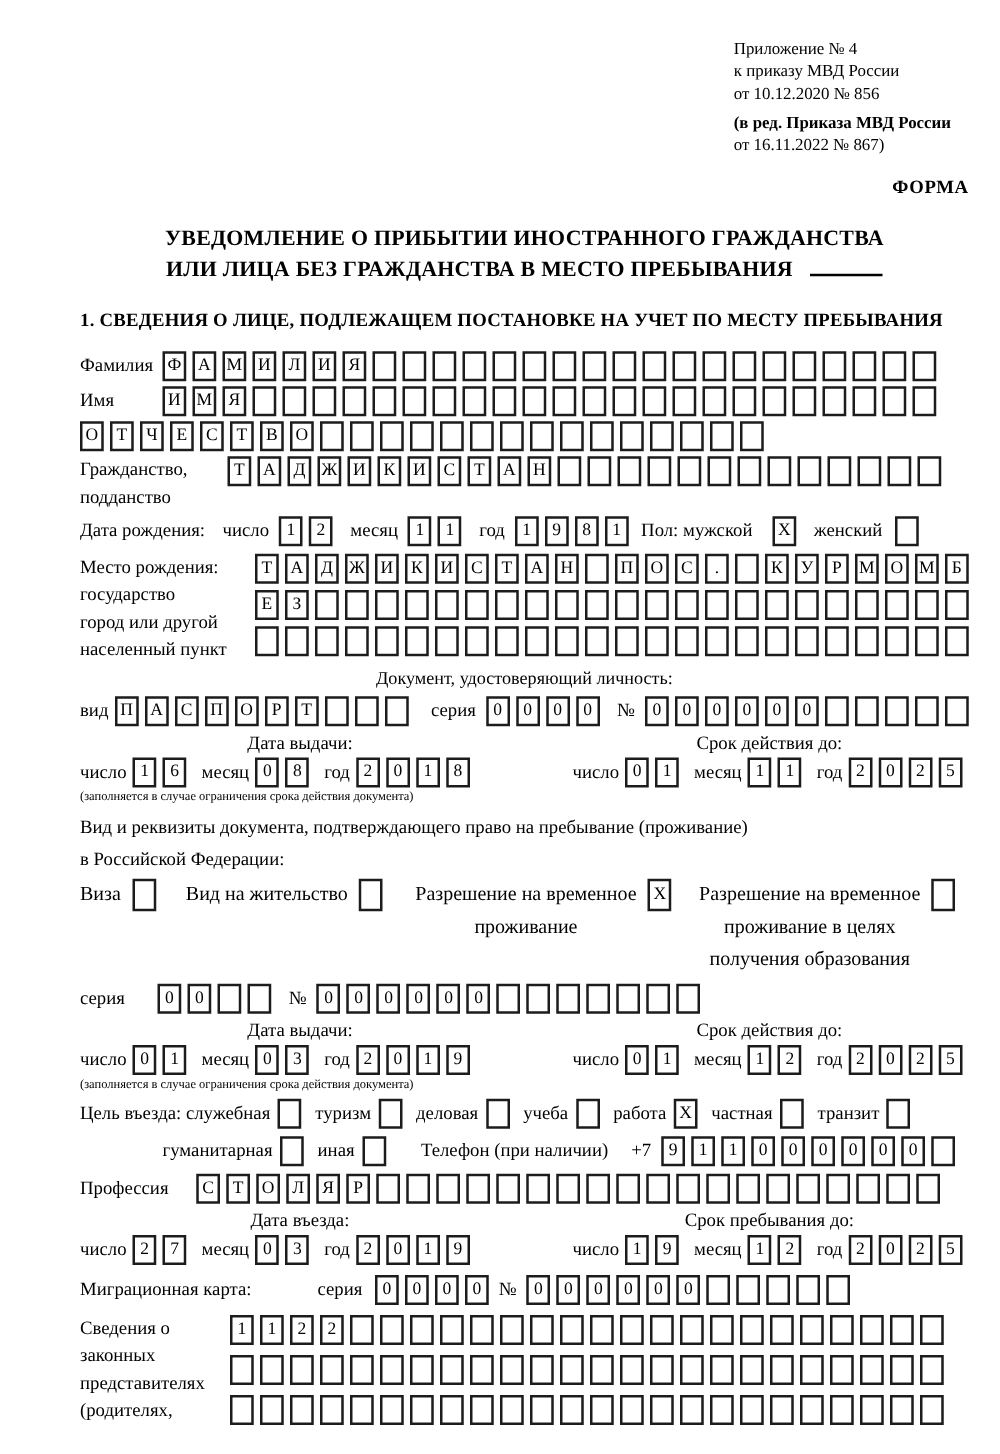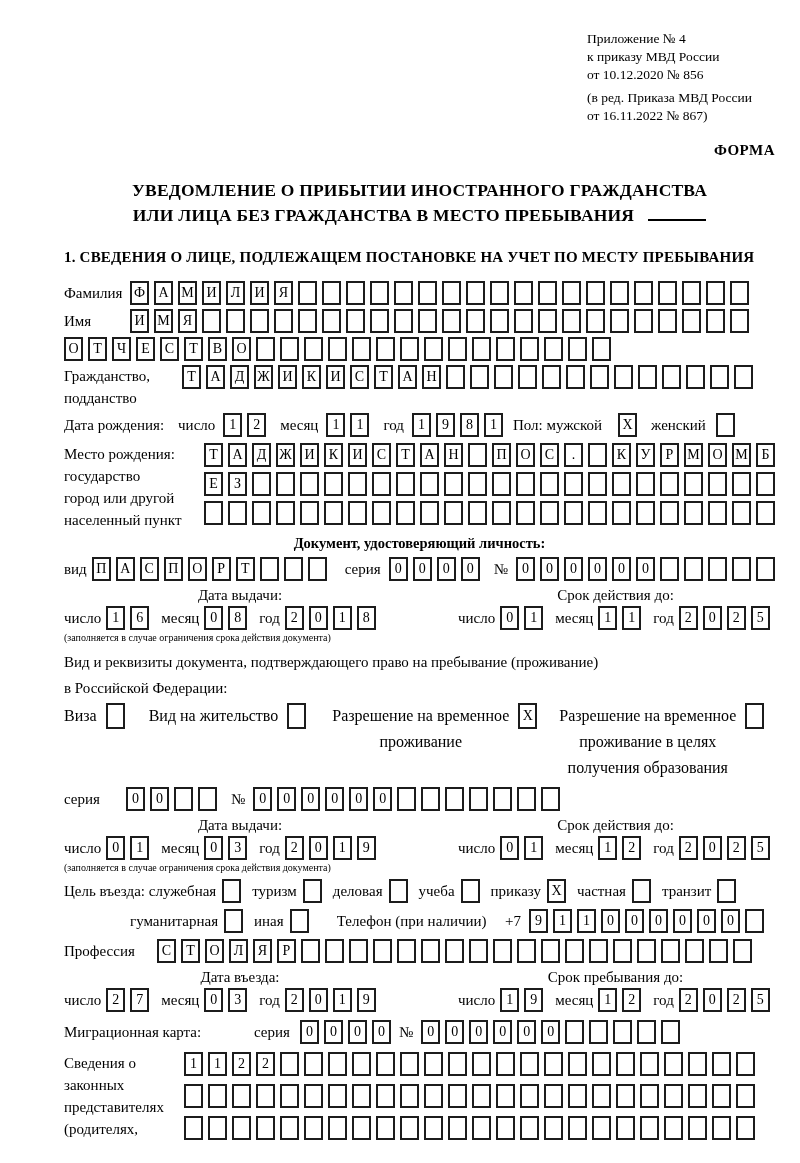--- a/index.html
+++ b/index.html
@@ -36,31 +36,31 @@
   .w140 { width: 140px; }
   .w118 { width: 118px; }
   .w120 { width: 120px; }
   .w93 { width: 93px; }
   .w45 { width: 45px; }
   .w190 { width: 190px; }
 
   
   .hdr-block { width: 188px; margin-left: auto; font-size: 13.5px; line-height: 1.34; text-align: left; }
   .hdr-block div { white-space: nowrap; }
-  .edition { margin-top: 5px; }
+  .edition { margin-top: 5px; font-weight: bold; }
   .forma { text-align: right; font-weight: bold; font-size: 15px; margin-top: 17px; letter-spacing: .5px; }
 
   .title { margin-top: 19px; text-align: center; font-weight: bold; font-size: 17.5px; line-height: 1.38; letter-spacing: .2px; }
   .title-underline { display: inline-block; width: 58px; border-bottom: 2px solid #000; margin-left: 14px; }
   .sheading { margin-top: 22px; font-weight: bold; font-size: 15px; letter-spacing: .2px; white-space: nowrap; }
   .first-row { margin-top: 15px; }
 
   .multirow-right .bxs { display: block; margin-bottom: 5px; }
 
-  .center-heading { text-align: center; font-weight: bold; font-size: 14.5px; margin: 3px 0 5px; }
+  .center-heading { text-align: center; font-weight: normal; font-size: 14.5px; margin: 3px 0 5px; }
 
   .mid { margin: 0 8px 0 14px; line-height: 24px; }
 
   
   .dpair { display: flex; margin-top: 6px; font-size: 15px; }
   .dg-left { width: 352px; margin-right: 42px; }
   .dg-right { width: 315px; }
   .dhead { text-align: center; margin-bottom: 2px; }
   .drow { display: flex; align-items: flex-start; white-space: nowrap; }
   .dl { line-height: 24px; margin-right: 5px; }
@@ -265,21 +265,21 @@
 
   <div class="prow" style="margin-top:4px;">
     <span class="lbl">Цель въезда: служебная</span>
     <span class="bxs"><span class="box"></span></span>
     <span class="lbl">туризм</span>
     <span class="bxs"><span class="box"></span></span>
     <span class="lbl">деловая</span>
     <span class="bxs"><span class="box"></span></span>
     <span class="lbl">учеба</span>
     <span class="bxs"><span class="box"></span></span>
-    <span class="lbl">приказу</span>
+    <span class="lbl">работа</span>
     <span class="bxs"><span class="box">X</span></span>
     <span class="lbl">частная</span>
     <span class="bxs"><span class="box"></span></span>
     <span class="lbl">транзит</span>
     <span class="bxs"><span class="box"></span></span>
   </div>
 
   <div class="prow indent66">
     <span class="lbl">гуманитарная</span>
     <span class="bxs"><span class="box"></span></span>

